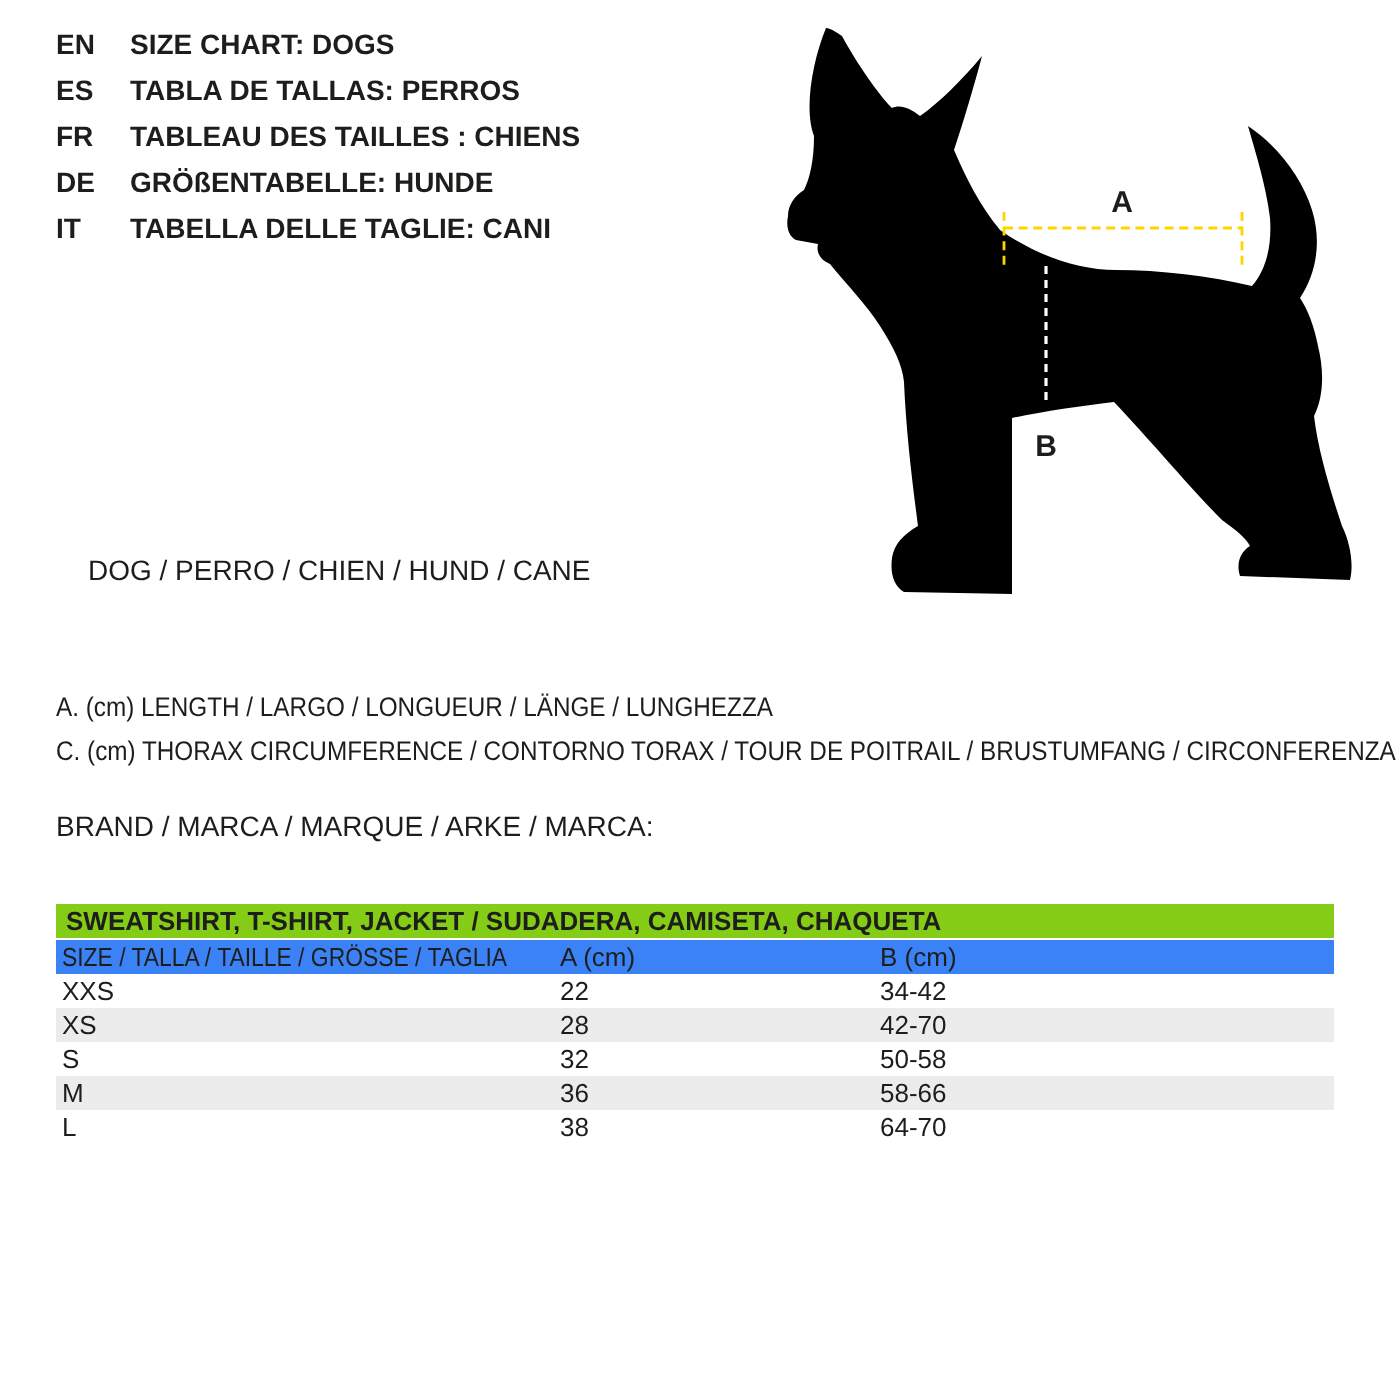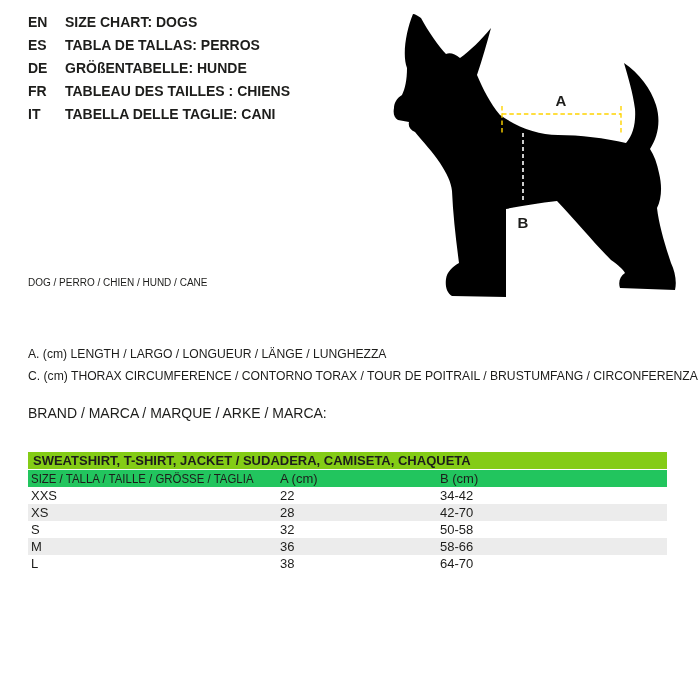--- a/index.html
+++ b/index.html
@@ -12,60 +12,60 @@
   }
   .abs{position:absolute;}
   
   .lang-list{left:28px;top:11px;font-size:14px;line-height:23px;font-weight:700;}
   .lang-row{display:flex;}
   .lang-code{width:37px;flex:0 0 37px;}
   .lang-label{white-space:nowrap;}
   
   .dog-wrap{left:390px;top:5px;width:310px;height:300px;}
   
-  .line-dog{left:28px;top:277px;font-size:10px;font-weight:500;white-space:nowrap;}
+  .line-dog{left:44px;top:277px;font-size:14px;font-weight:500;white-space:nowrap;}
   .measures{left:28px;top:343px;font-size:13.5px;line-height:22px;white-space:nowrap;}
   .brand{left:28px;top:405px;font-size:14px;font-weight:500;white-space:nowrap;}
   .sq{display:inline-block;transform:scaleX(0.90);transform-origin:0 50%;white-space:nowrap;}
   .sq2{display:inline-block;transform:scaleX(0.88);transform-origin:0 50%;white-space:nowrap;}
   
   .size-table{left:28px;top:452px;width:639px;font-size:13px;}
   .banner{background:#84cc16;font-weight:bold;line-height:15px;padding:1px 0;}
   .banner-line{padding:0 0 0 5px;white-space:nowrap;}
   .banner-line + .banner-line{border-top:1px solid rgba(255,255,255,0.5);}
   .thead,.trow{
     display:grid;
     grid-template-columns:252px 160px 60px 1fr;
     height:17px;line-height:17px;align-items:center;
   }
-  .thead{background:#22c55e;border-top:1px solid #fff;}
+  .thead{background:#3b82f6;border-top:1px solid #fff;}
   .c-label{padding-left:3px;text-align:left;overflow:visible;}
   .c-a,.c-b{}
   .trow:nth-child(even){background:#ECECEC;}
   .trow:nth-child(odd){background:#ffffff;}
 </style>
 </head>
 <body>
 
 <div class="abs lang-list">
   <div class="lang-row">
     <span class="lang-code">EN</span>
     <span class="lang-label">SIZE CHART: DOGS</span>
   </div>
   <div class="lang-row">
     <span class="lang-code">ES</span>
     <span class="lang-label">TABLA DE TALLAS: PERROS</span>
   </div>
   <div class="lang-row">
+    <span class="lang-code">FR</span>
+    <span class="lang-label">TABLEAU DES TAILLES : CHIENS</span>
+  </div>
+  <div class="lang-row">
     <span class="lang-code">DE</span>
     <span class="lang-label">GRÖßENTABELLE: HUNDE</span>
-  </div>
-  <div class="lang-row">
-    <span class="lang-code">FR</span>
-    <span class="lang-label">TABLEAU DES TAILLES : CHIENS</span>
   </div>
   <div class="lang-row">
     <span class="lang-code">IT</span>
     <span class="lang-label">TABELLA DELLE TAGLIE: CANI</span>
   </div>
 </div>
 
 <div class="abs dog-wrap">
   <svg width="310" height="300" viewBox="0 0 310 300" xmlns="http://www.w3.org/2000/svg">
 

